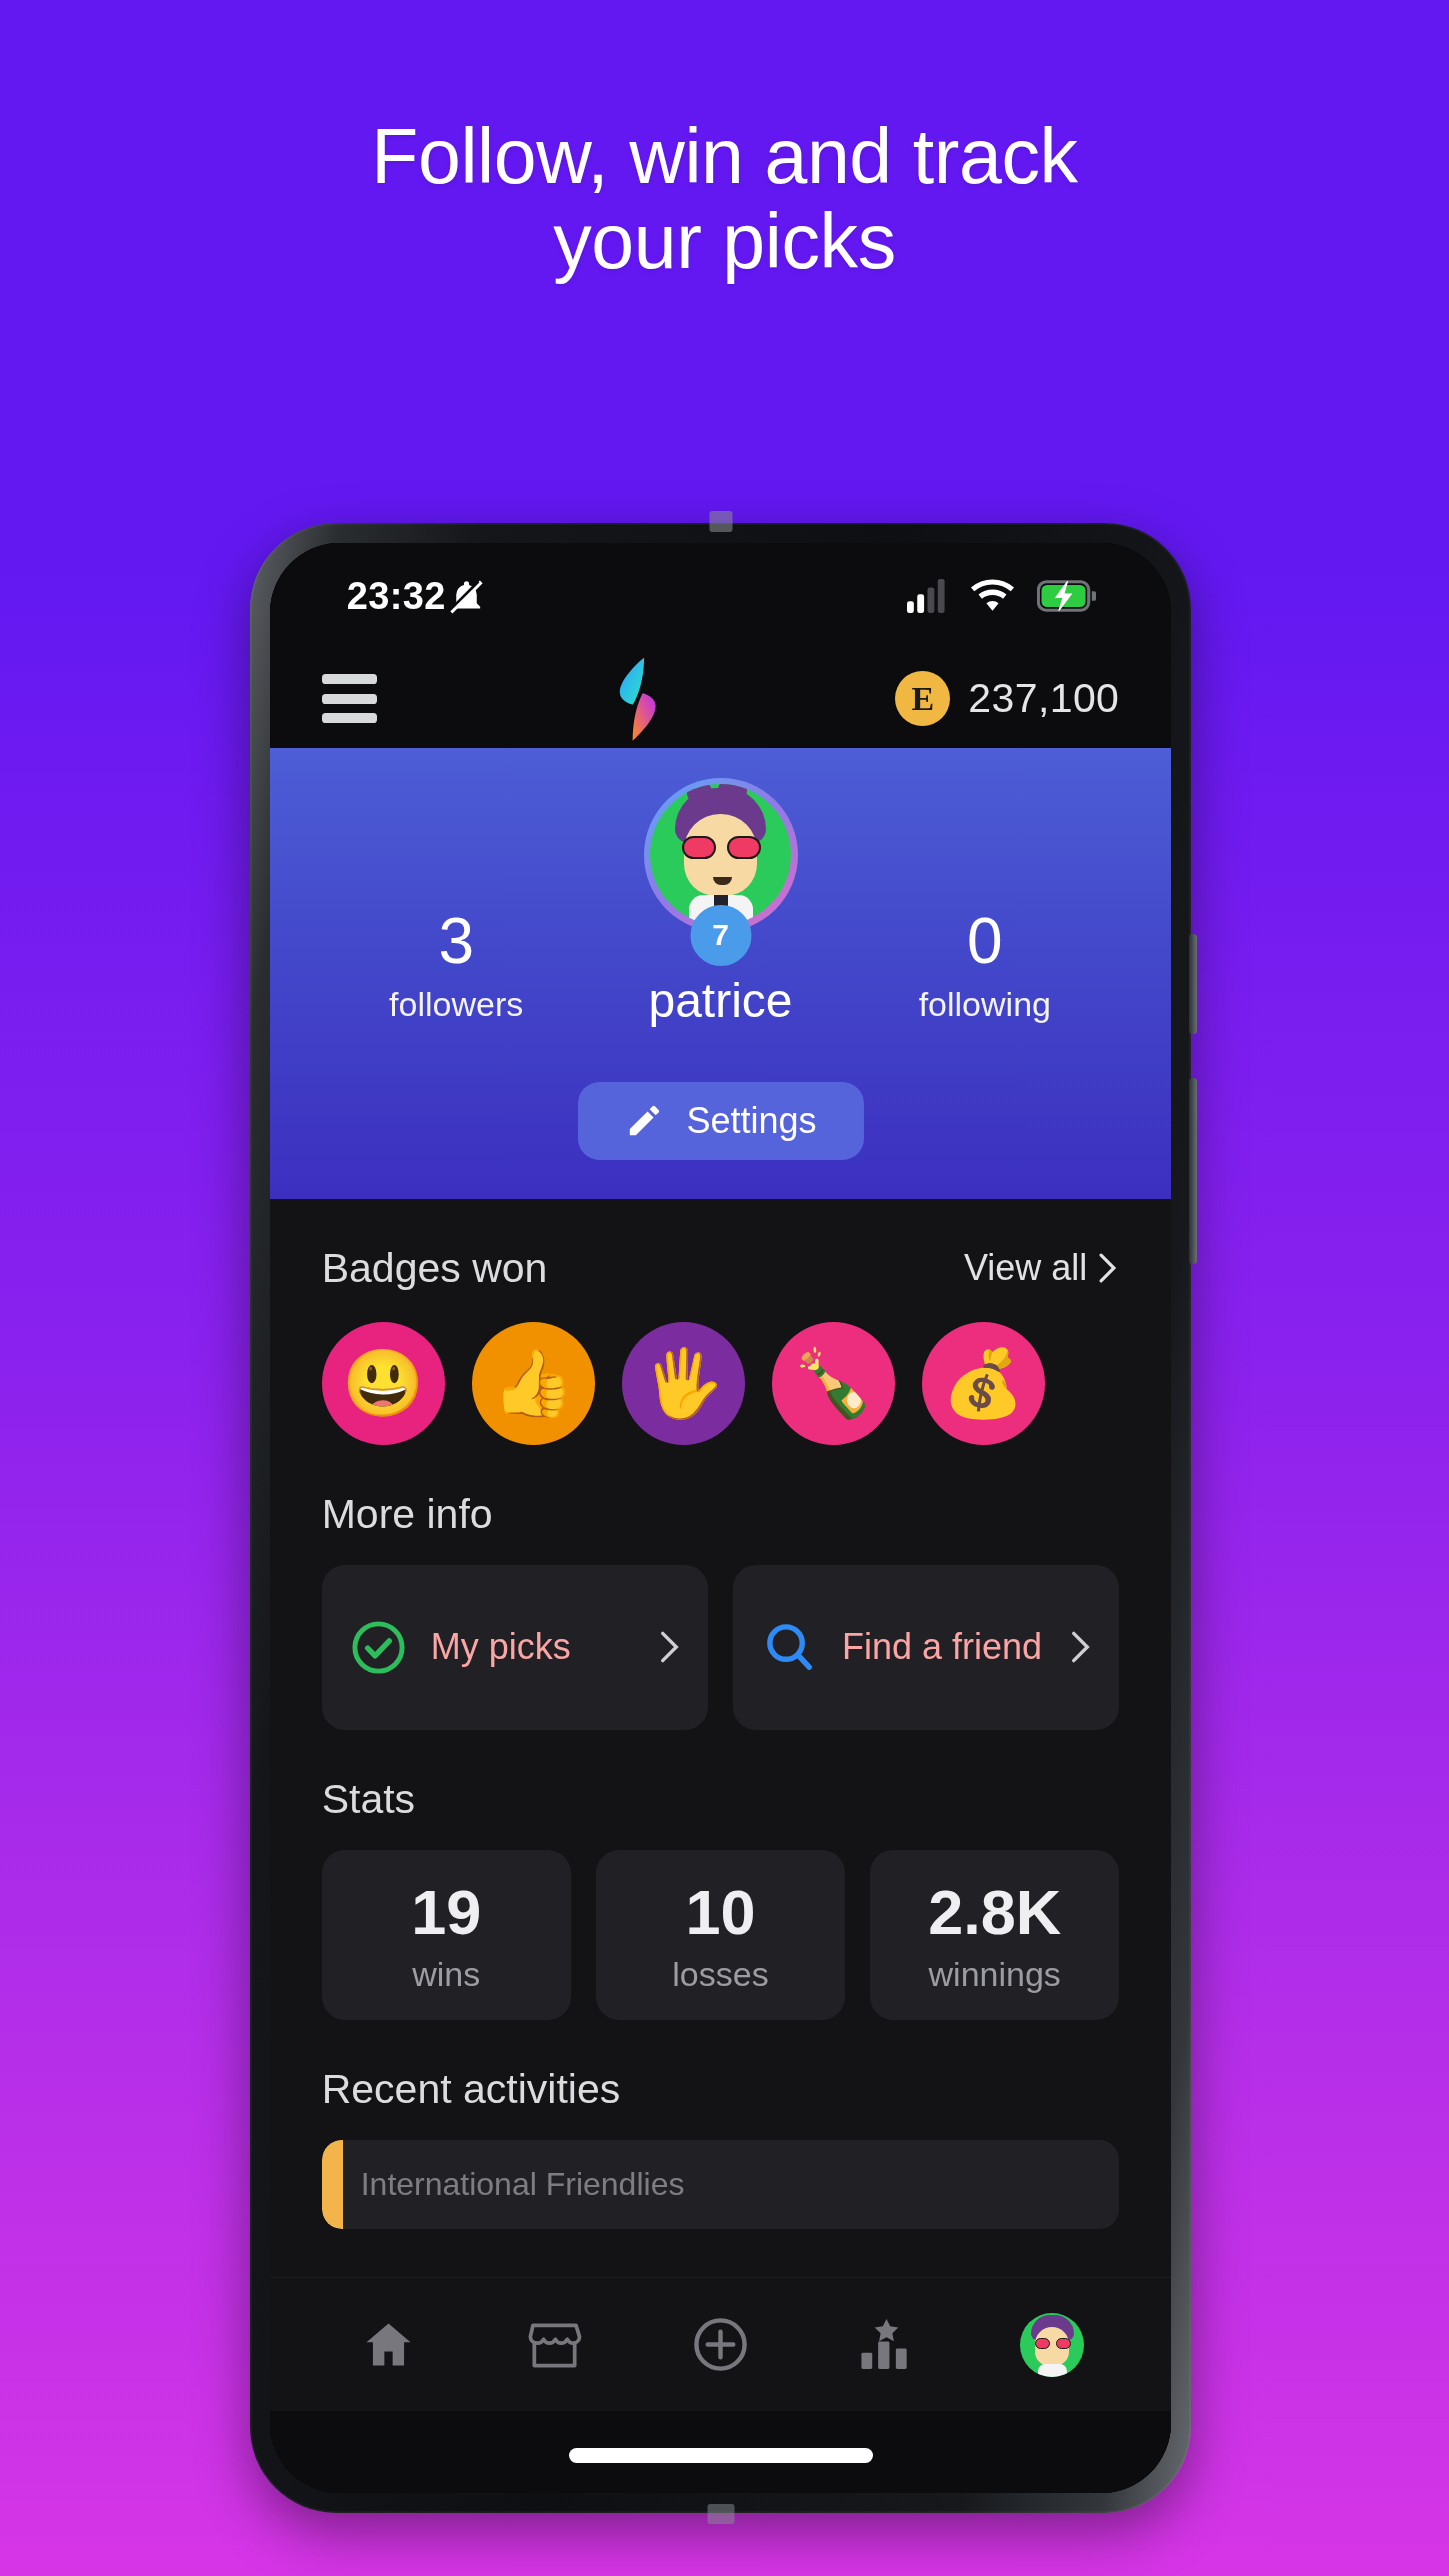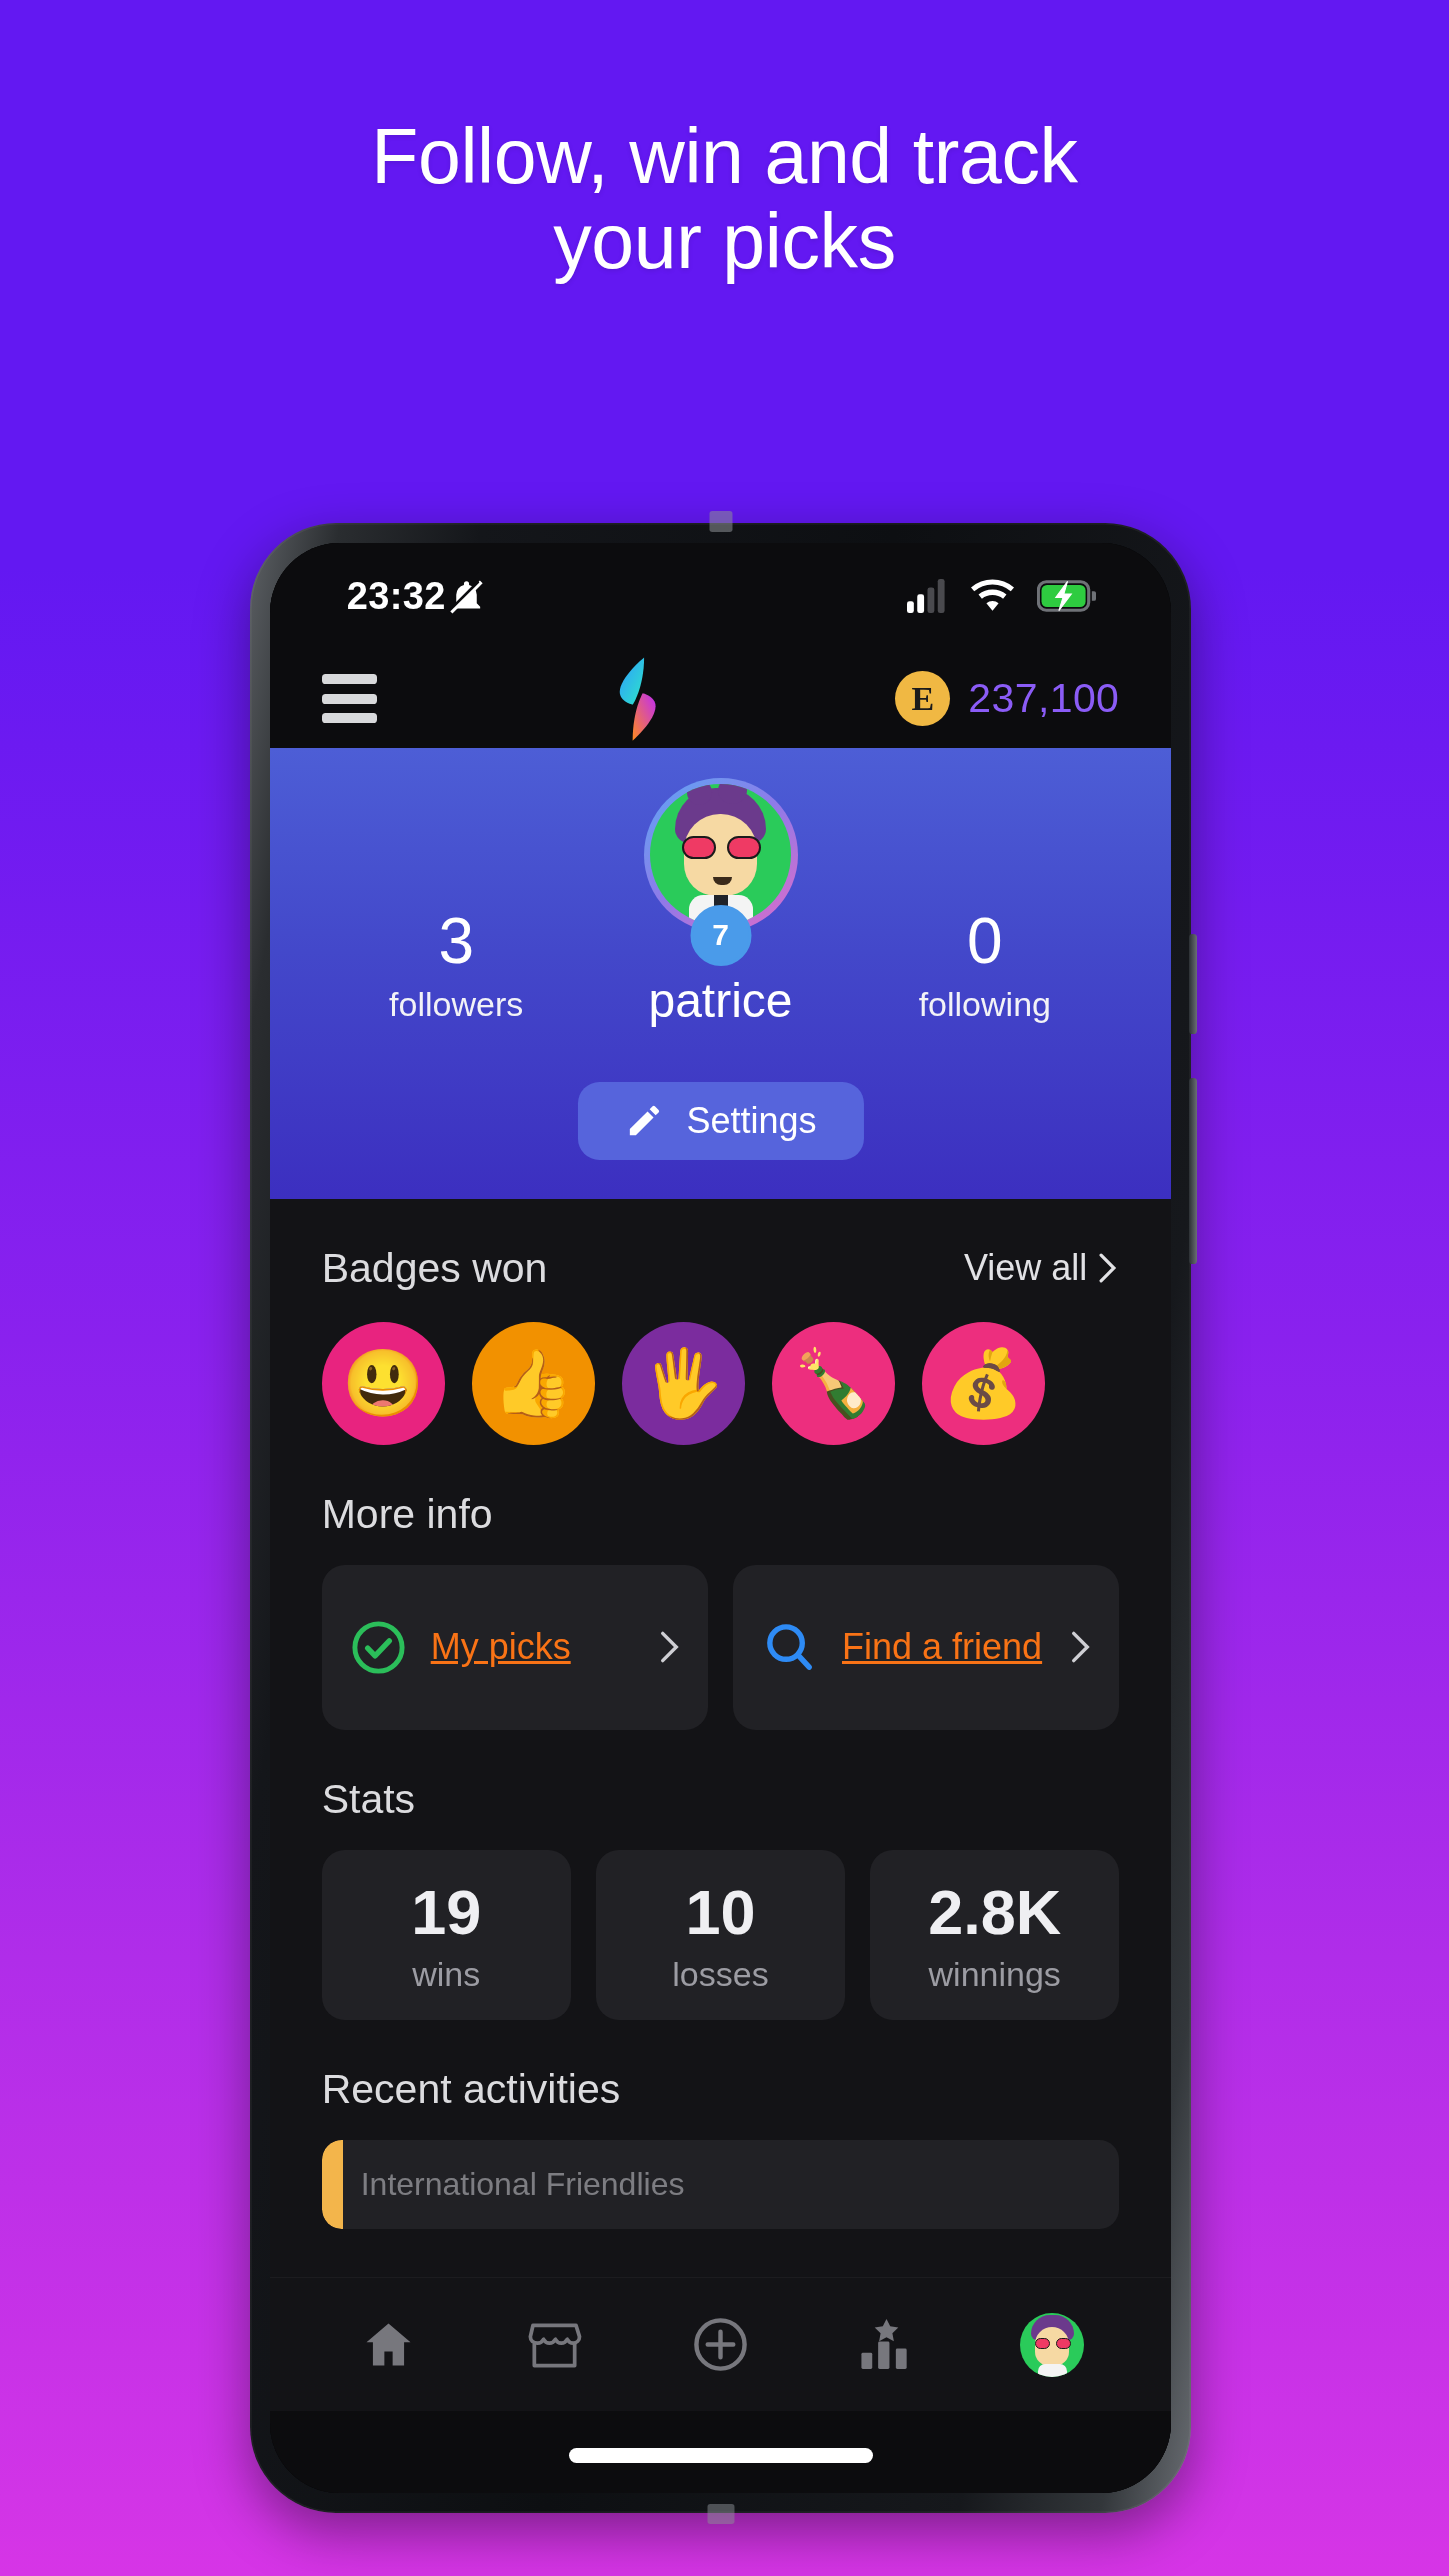--- a/index.html
+++ b/index.html
@@ -76,21 +76,21 @@
   }
   .hamburger { display:flex; flex-direction:column; gap:9.8px; width:55px; cursor:pointer; }
   .hamburger span { display:block; height:9.8px; border-radius:3.6px; background:#d8d9db; }
   .coins { display:flex; align-items:center; gap:18px; }
   .coin-badge {
     width:55px; height:55px; border-radius:50%;
     background:#F0B843; color:#1b1b1b;
     display:flex; align-items:center; justify-content:center;
     font-size:34px; font-weight:800; font-family:"Liberation Serif", serif;
   }
-  .coin-value { color:#8b5cf6; font-size:41px; font-weight:400; letter-spacing:0.4px; }
+  .coin-value { color:#e5e5e5; font-size:41px; font-weight:400; letter-spacing:0.4px; }
 
   
   .hero {
     flex:0 0 451px; position:relative;
     background:linear-gradient(180deg,#4d5ed6 0%,#4348ca 45%,#3c2fc0 100%);
     display:flex; align-items:flex-start; justify-content:center;
   }
   .hero-row {
     position:absolute; top:161px; left:0; width:100%;
     display:flex; align-items:flex-start; justify-content:space-between;
@@ -149,21 +149,21 @@
   .badges { display:flex; gap:27px; margin-top:30px; }
   .badge { width:123px; height:123px; border-radius:50%; display:flex; align-items:center; justify-content:center; font-size:66px; position:relative; overflow:hidden; }
   .badge span { position:relative; z-index:2; line-height:1; }
 
   .more-grid { display:flex; gap:25px; margin-top:27px; }
   .more-card {
     flex:1; background:#212125; border-radius:23px;
     height:165px; display:flex; align-items:center; gap:23px;
     padding:0 27px; cursor:pointer;
   }
-  .more-label { color:#f97316; font-size:36px; flex:1;text-decoration:underline; }
+  .more-label { color:#fca5a5; font-size:36px; flex:1; }
 
   .stats-grid { display:flex; gap:25px; margin-top:27px; }
   .stat-card {
     flex:1; background:#212125; border-radius:23px; height:170px;
     display:flex; flex-direction:column; align-items:center; justify-content:center;
   }
   .stat-card .v { color:#efeff2; font-size:63px; font-weight:700; }
   .stat-card .k { color:#9c9ca3; font-size:34px; margin-top:7.2px; }
 
   .activity-peek { margin-top:27px; position:relative; }

